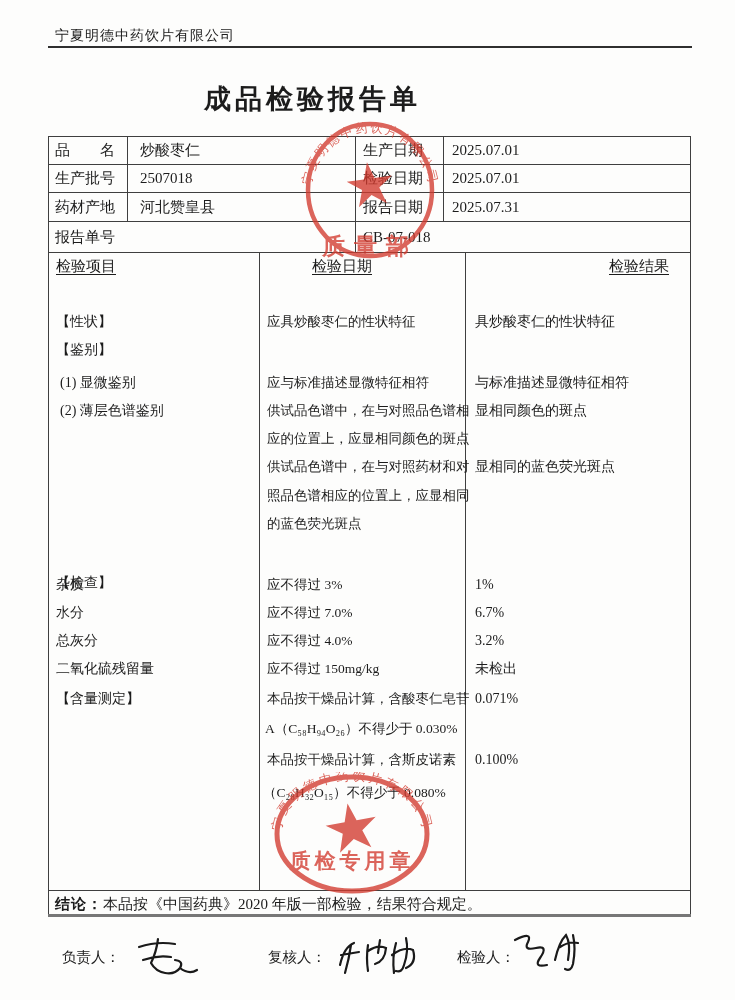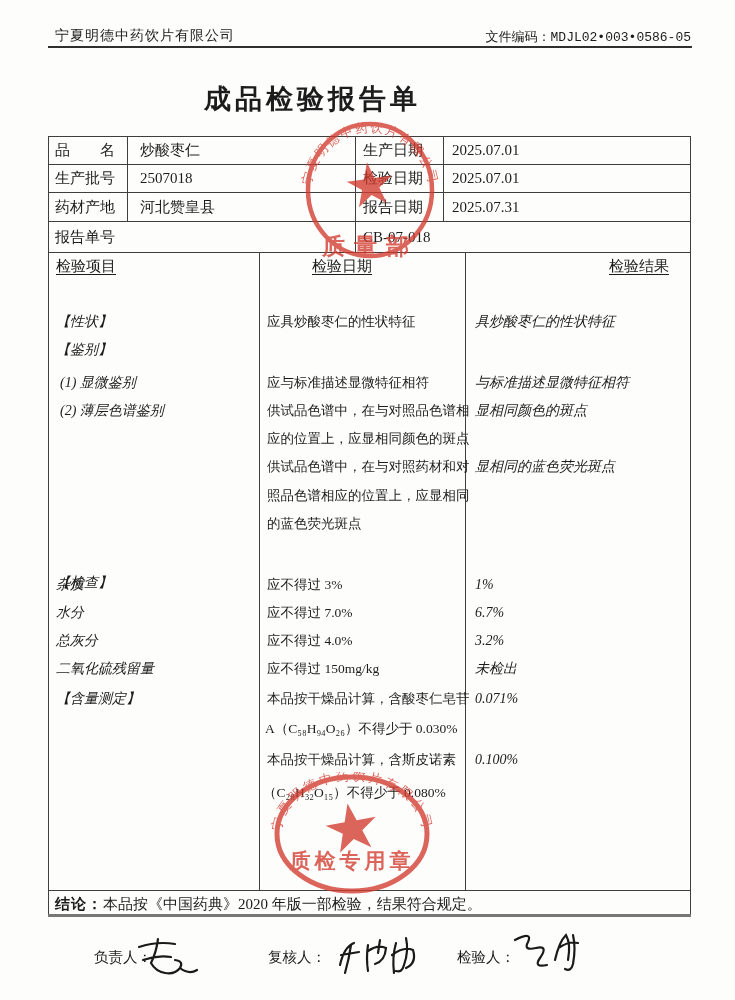--- a/index.html
+++ b/index.html
@@ -10,35 +10,34 @@
     color:#1c1c1c;
   }
   .abs{position:absolute;}
   .hline{position:absolute;background:#3f3f3f;height:1px;}
   .vline{position:absolute;background:#3f3f3f;width:1px;}
   .hdr-left{left:55px;top:27px;font-size:14px;letter-spacing:1px;}
   .hdr-right{right:44px;top:28px;font-size:13px;font-family:"Liberation Mono","DejaVu Sans Mono",monospace;}
   .doc-title{left:0;top:81px;width:625px;text-align:center;font-size:27px;font-weight:bold;letter-spacing:4px;}
   .cell{position:absolute;font-size:15px;line-height:19px;white-space:nowrap;}
   .th{position:absolute;top:257px;font-size:15px;text-decoration:underline;text-underline-offset:3px;white-space:nowrap;}
-  .b1{position:absolute;font-size:14px;line-height:20px;white-space:nowrap;font-style:italic;}
+  .b1{position:absolute;font-size:14px;line-height:20px;white-space:nowrap;}
   .b2{position:absolute;font-size:13.5px;line-height:20px;white-space:nowrap;}
   .concl{position:absolute;left:55px;top:895px;font-size:15px;white-space:nowrap;}
   .concl b{letter-spacing:1px;}
   .sig-label{position:absolute;top:948px;font-size:14.5px;white-space:nowrap;}
   .stamp{position:absolute;opacity:.78;}
   .sig{position:absolute;}
 </style>
 </head>
 <body>
 
 <div id="page">
 
   <div class="abs hdr-left">宁夏明德中药饮片有限公司</div>
-  <div class="abs hdr-right"><span>文件编码：</span><span>MDJL02•003•0586-05</span></div>
   <div class="abs" style="left:48px;top:46px;width:644px;height:2px;background:#2f2f2f;"></div>
 
   <div class="abs doc-title">成品检验报告单</div>
 
   <div class="abs" style="left:48px;top:136px;width:643px;height:780px;border:1px solid #3f3f3f;box-sizing:border-box;"></div>
   <div class="hline" style="left:48px;top:164px;width:643px;"></div>
   <div class="hline" style="left:48px;top:192px;width:643px;"></div>
   <div class="hline" style="left:48px;top:221px;width:643px;"></div>
   <div class="hline" style="left:48px;top:252px;width:643px;"></div>
   <div class="hline" style="left:48px;top:890px;width:643px;"></div>
@@ -128,21 +127,21 @@
     <defs>
         <path id="arcBottom" d="M 12,70 A 71,53 0 1 1 152,70" fill="none"></path>
       </defs>
     <text font-size="13" fill="#d23a2e" letter-spacing="3">
       <textPath href="#arcBottom" startOffset="50%" text-anchor="middle">宁夏明德中药饮片有限公司</textPath>
     </text>
     <polygon fill="#d23a2e" transform="rotate(-10 82 57)" points="82,31 88.1,49.1 107.4,49.1 91.9,60.1 97.9,78.4 82,67.1 66.1,78.4 72.1,60.1 56.6,49.1 75.9,49.1"></polygon>
     <text x="82" y="96" font-size="21" font-weight="bold" fill="#d23a2e" text-anchor="middle" letter-spacing="4">质检专用章</text>
   </svg>
 
-  <div class="sig-label" style="left:62px;margin-left:32px;">负责人：</div>
+  <div class="sig-label" style="left:62px;">负责人：</div>
   <div class="sig-label" style="left:268px;">复核人：</div>
   <div class="sig-label" style="left:457px;">检验人：</div>
 
   <svg class="sig" style="left:125px;top:933px;" width="90" height="50" viewBox="0 0 90 50">
     <path d="M14,14 Q32,8 50,11 M33,6 C32,14 30,22 26,30 M18,27 Q32,22 46,24 M26,30 C32,41 48,44 55,35 Q59,28 50,27 M55,35 Q64,42 72,37" fill="none" stroke="#1a1a1a" stroke-width="2.2" stroke-linecap="round"></path>
   </svg>
   <svg class="sig" style="left:330px;top:931px;" width="100" height="52" viewBox="0 0 100 52">
     <path d="M10,34 Q14,16 24,12 M11,24 L29,21 M21,14 Q19,28 15,42 M38,14 Q36,27 38,40 M38,20 Q48,13 56,17 Q55,30 45,33 M50,9 L48,22 M66,12 Q62,26 64,42 M62,24 Q74,15 83,19 Q87,32 76,37 M76,7 Q79,20 74,34 Q72,42 66,40" fill="none" stroke="#1a1a1a" stroke-width="2.2" stroke-linecap="round"></path>
   </svg>
   <svg class="sig" style="left:505px;top:928px;" width="90" height="55" viewBox="0 0 90 55">

